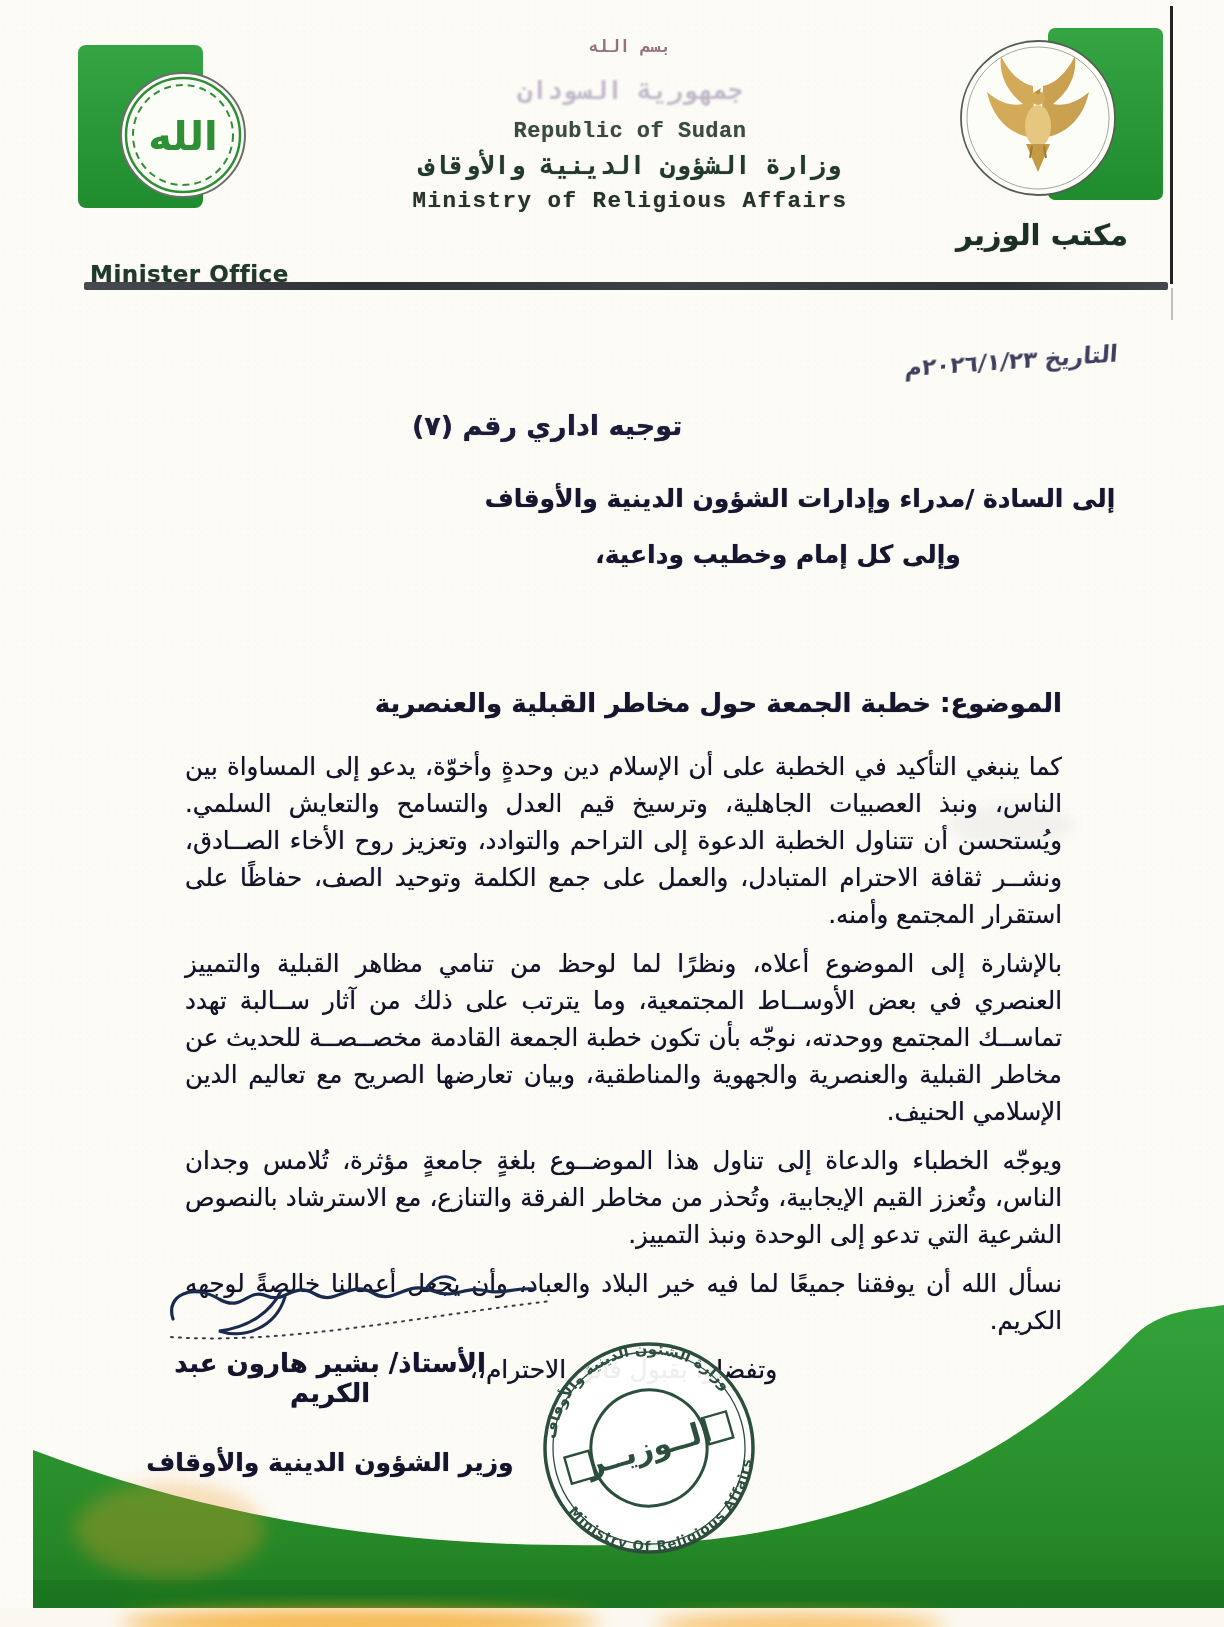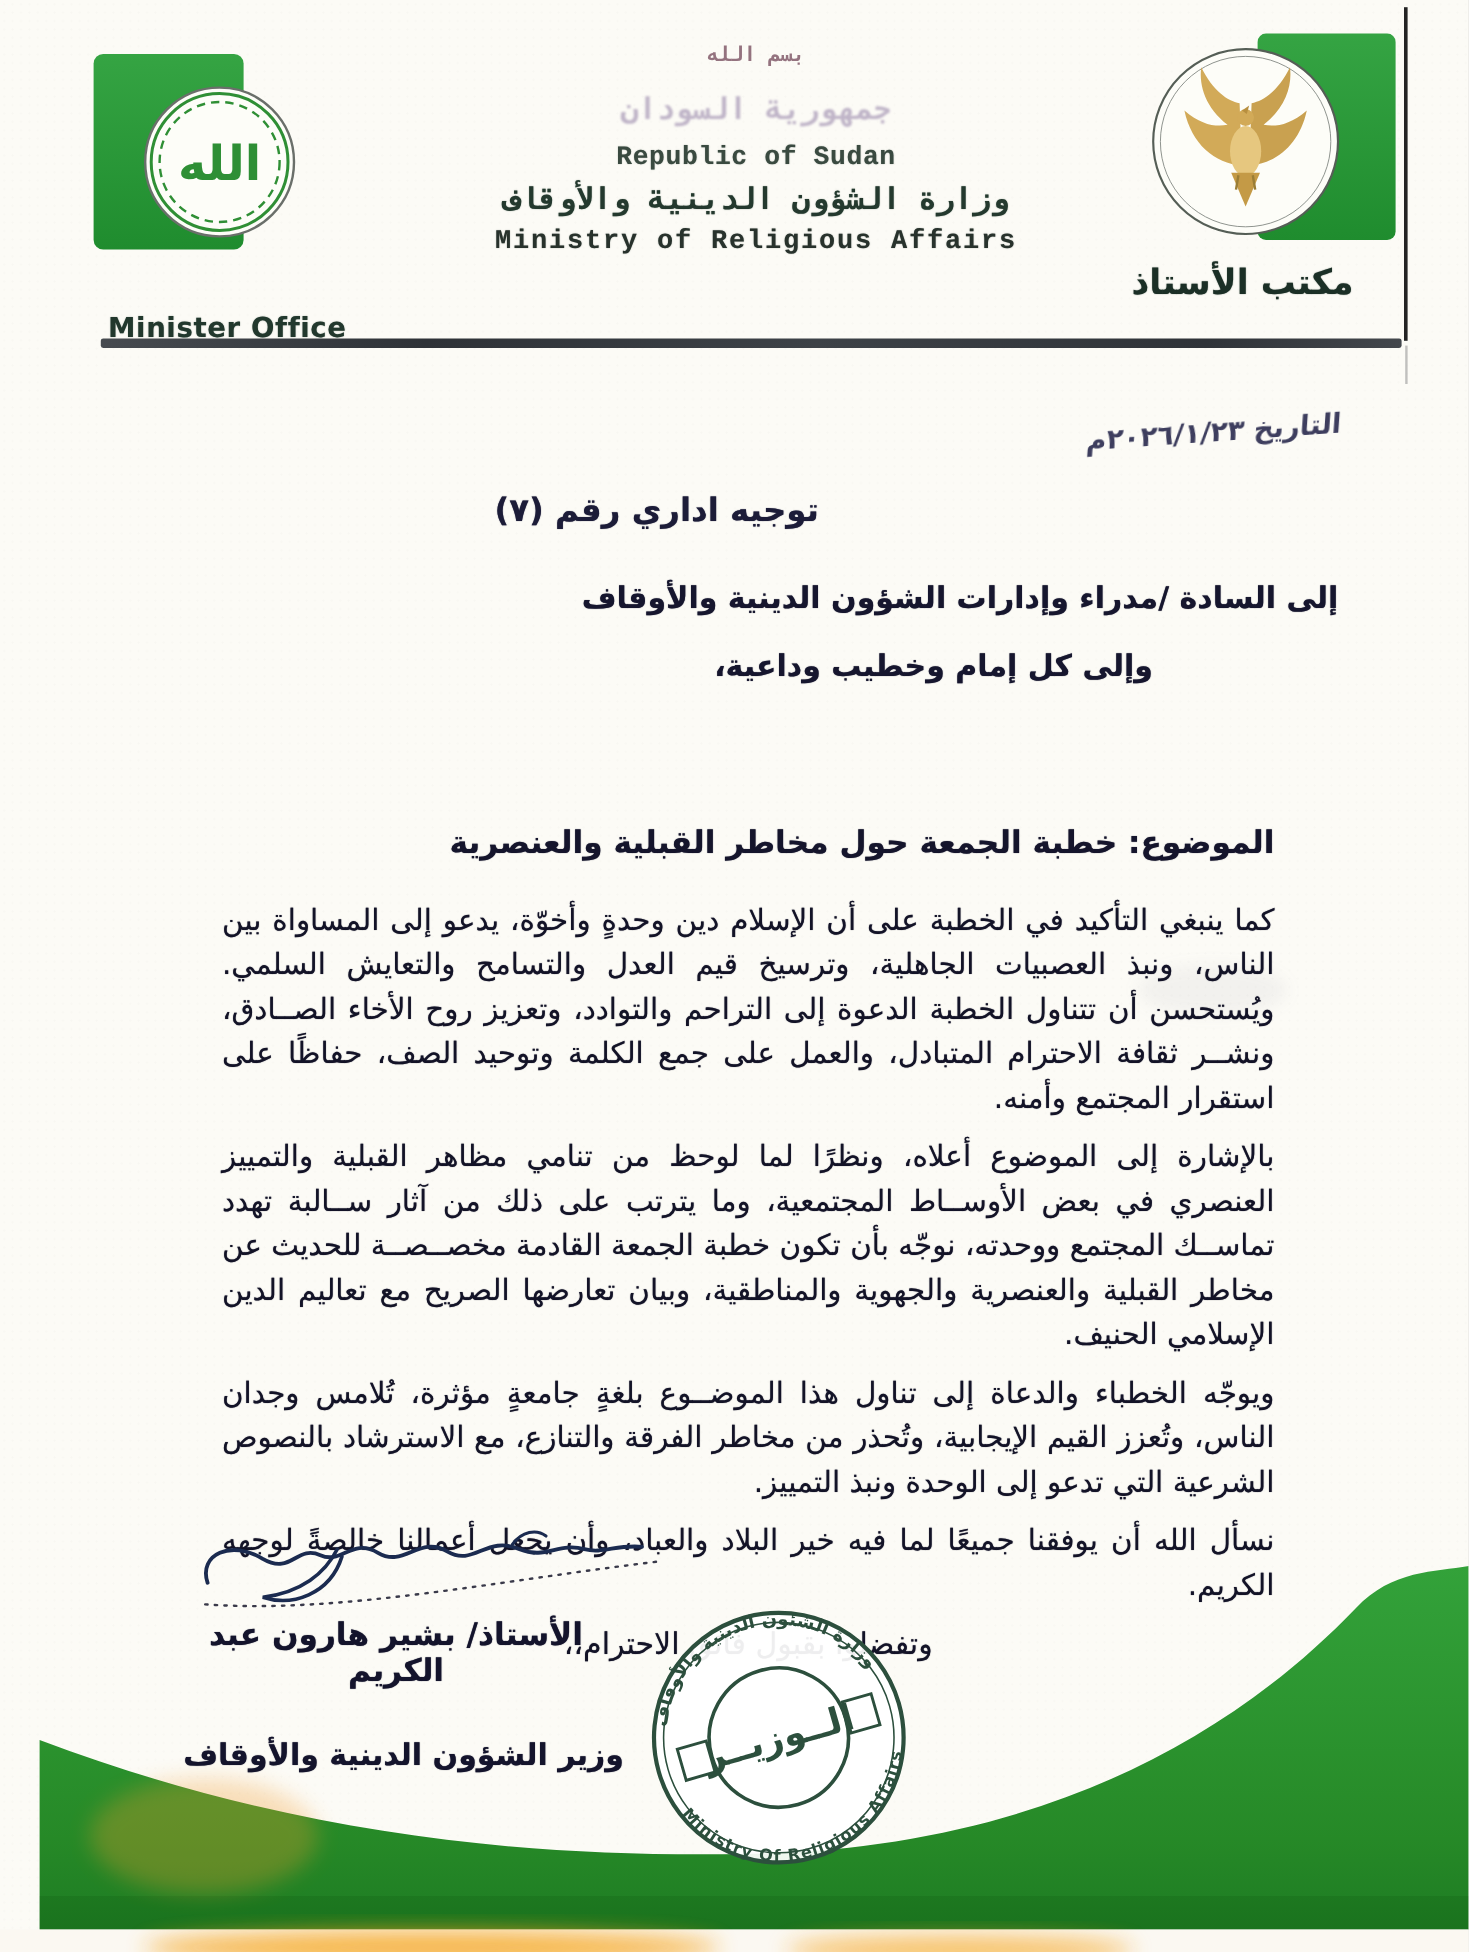--- a/index.html
+++ b/index.html
@@ -34,21 +34,21 @@
   .subject{right:162px;top:688px;direction:rtl;font-size:26px;font-weight:bold;color:#15152c;
     text-underline-offset:7px;text-decoration-thickness:2.5px;text-shadow:0 0 .8px rgba(21,21,44,.8);}
   .body-block{left:185px;top:748px;width:877px;direction:rtl;text-align:justify;
     font-size:24.5px;line-height:37px;color:#131327;text-shadow:0 0 .8px rgba(19,19,39,.75);}
   .body-block p{margin:0 0 12px 0;}
   .closing2{text-align:center;margin-top:8px;font-size:25px;}
   
   .sig-svg{left:135px;top:1245px;}
   .sig-block{left:140px;top:1348px;width:380px;text-align:center;direction:rtl;color:#14142c;font-weight:bold;text-shadow:0 0 .8px rgba(20,20,44,.8);}
   .sig-name{font-size:26px;}
-  .sig-title{font-size:25px;margin-top:40px;text-align:right;}
+  .sig-title{font-size:25px;margin-top:40px;}
   
   .logo-left{left:75px;top:40px;}
   .emblem-right{left:955px;top:20px;}
   .stamp-svg{left:506px;top:1305px;}
   .footer-svg{left:0;top:1280px;}
 </style>
 </head>
 <body>
 
 <div class="page">
@@ -82,21 +82,21 @@
     </g>
   </svg>
 
   <div class="abs hdr-center bismillah">بسم الله</div>
   <div class="abs hdr-center country-ar">جمهورية السودان</div>
   <div class="abs hdr-center country-en">Republic of Sudan</div>
   <div class="abs hdr-center ministry-ar">وزارة الشؤون الدينية والأوقاف</div>
   <div class="abs hdr-center ministry-en">Ministry of Religious Affairs</div>
 
   <div class="abs office-en">Minister Office</div>
-  <div class="abs office-ar">مكتب الأستاذ</div>
+  <div class="abs office-ar">مكتب الوزير</div>
   <div class="abs divider"></div>
   <div class="abs scanline"></div>
   <div class="abs scanline2"></div>
   <div class="abs smudge"></div>
 
   <div class="abs date-line">التاريخ ٢٠٢٦/١/٢٣م</div>
 
   <div class="abs directive">توجيه اداري رقم (٧)</div>
 
   <div class="abs recipients">

